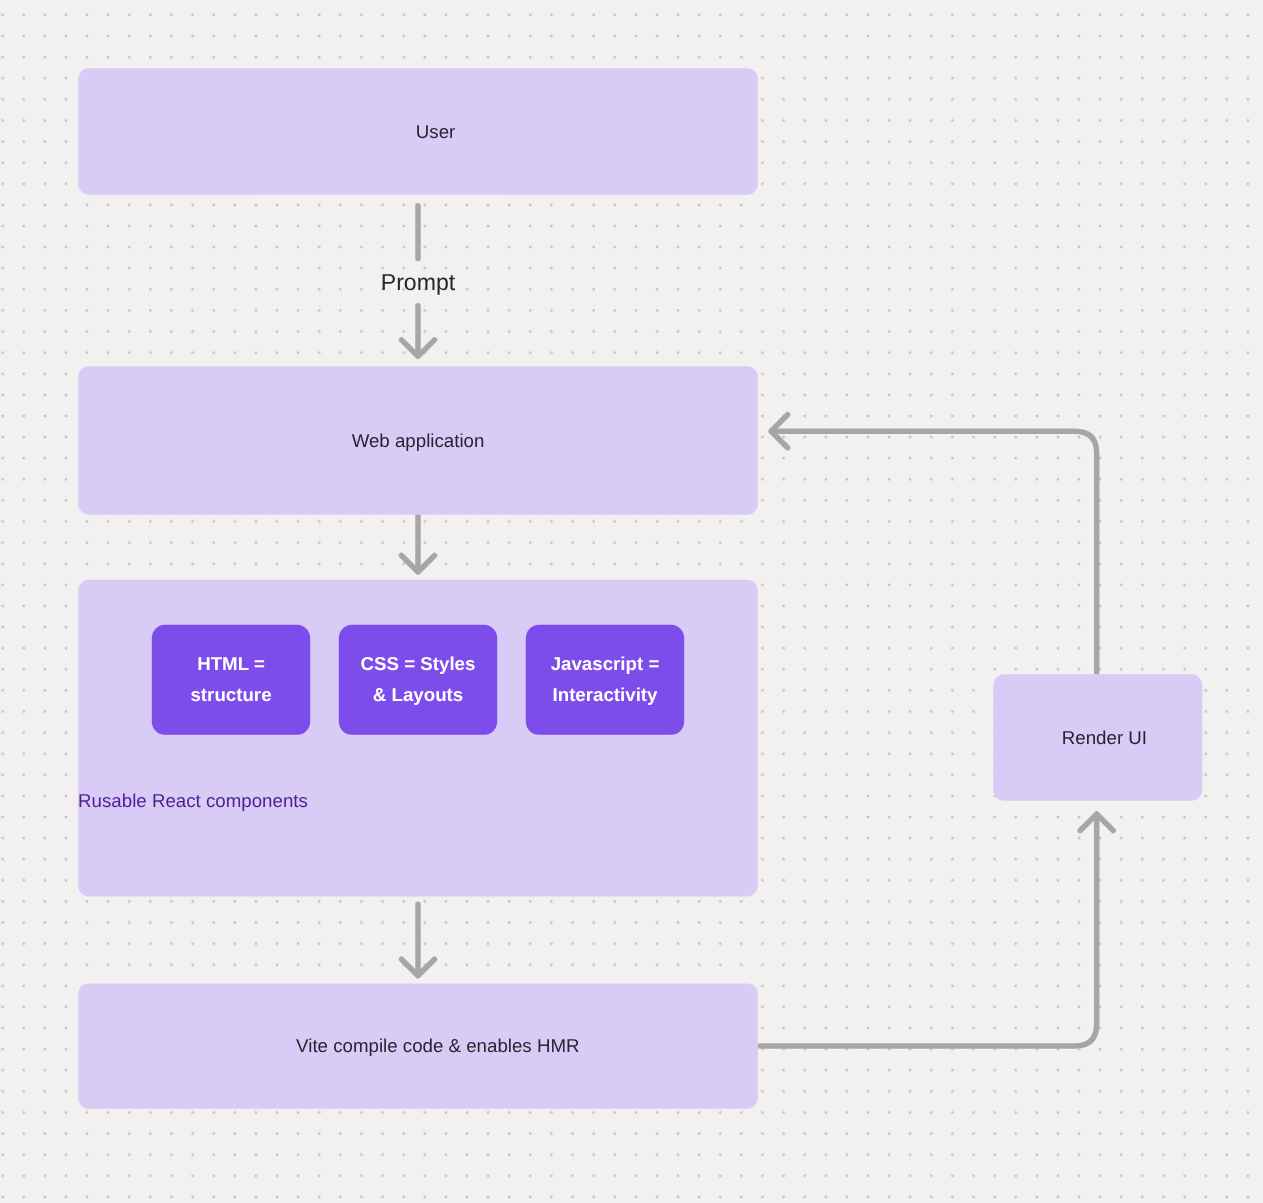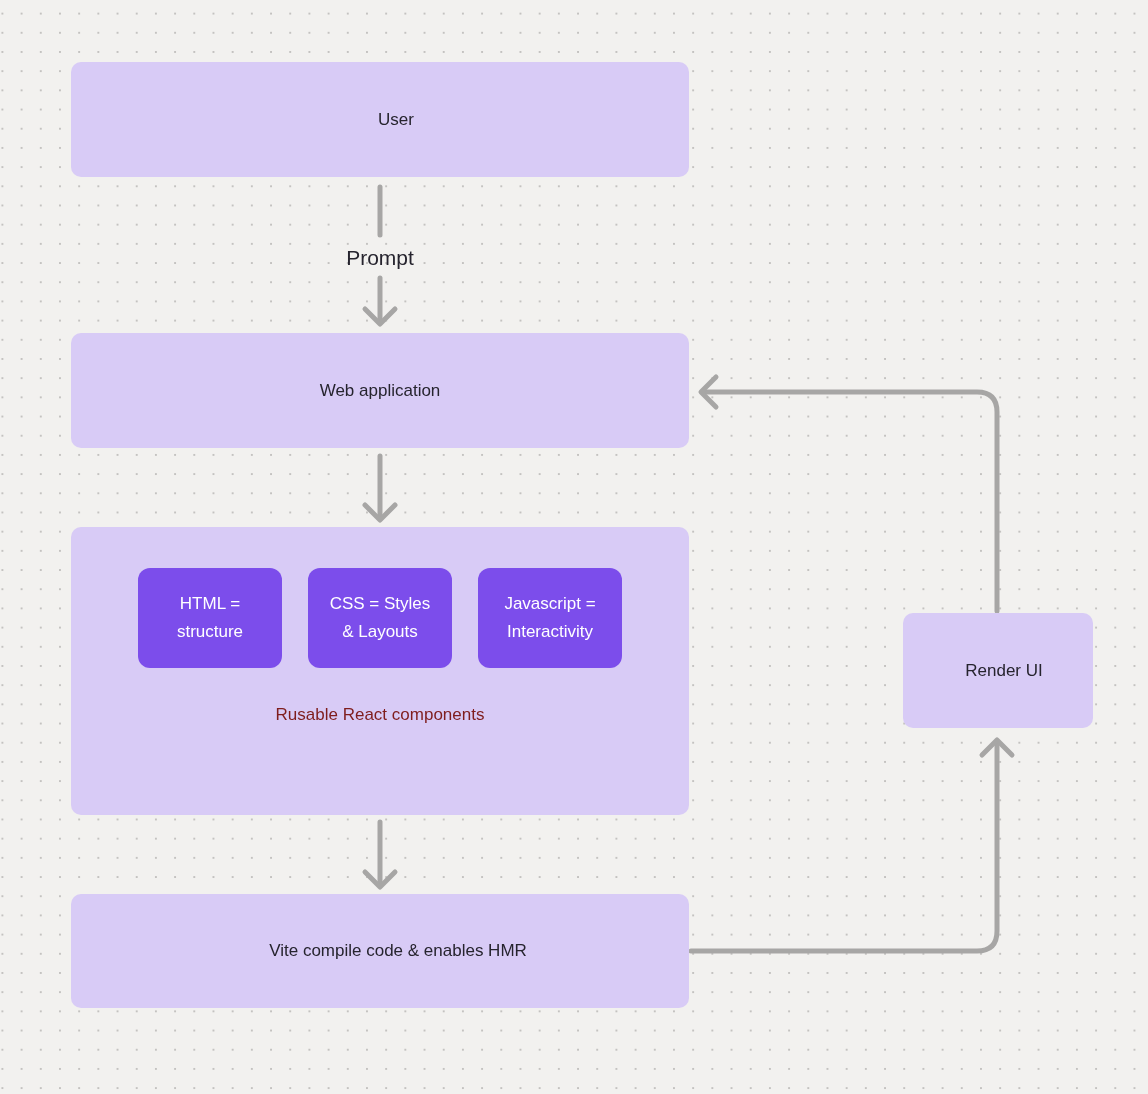--- a/index.html
+++ b/index.html
@@ -43,58 +43,59 @@
     justify-content: center;
     box-sizing: border-box;
   }
   .node-light {
     background: #d8cbf6;
     border-radius: 10px;
     color: #26242e;
     font-size: 17px;
   }
   .node-user            { left: 71px;  top: 62px;  width: 618px; height: 115px; padding-left: 32px; }
-  .node-web-application { left: 71px;  top: 333px; width: 618px; height: 115px; }
+  .node-web-application { left: 71px;  top: 333px; width: 618px; height: 135px; }
   .node-components      { left: 71px;  top: 527px; width: 618px; height: 288px;
                           display: block; }
   .node-vite            { left: 71px;  top: 894px; width: 618px; height: 114px; padding-left: 36px; }
   .node-render-ui       { left: 903px; top: 613px; width: 190px; height: 115px; padding-left: 12px; }
 
   .component-row {
     position: absolute;
     left: 0;
     top: 41px;
     width: 100%;
     display: flex;
     justify-content: center;
     gap: 26px;
+    font-weight: bold;
   }
   .node-dark {
     width: 144px;
     height: 100px;
     background: #7c4deb;
     border-radius: 12px;
     color: #ffffff;
     font-size: 17px;
     line-height: 28px;
     text-align: center;
     display: flex;
     flex-direction: column;
     align-items: center;
     justify-content: center;
   }
   .node-dark span { display: block; }
   .container-caption {
     position: absolute;
     left: 0;
-    top: 178px;
+    top: 192px;
     width: 100%;
-    text-align: center;
+    text-align: left;
     font-size: 17px;
-    color: #7f1d1d;
+    color: #4c1d95;
   }
   .edge-label {
     position: absolute;
     left: 310px;
     top: 246px;
     width: 140px;
     text-align: center;
     font-size: 21px;
     color: #26242e;
   }

